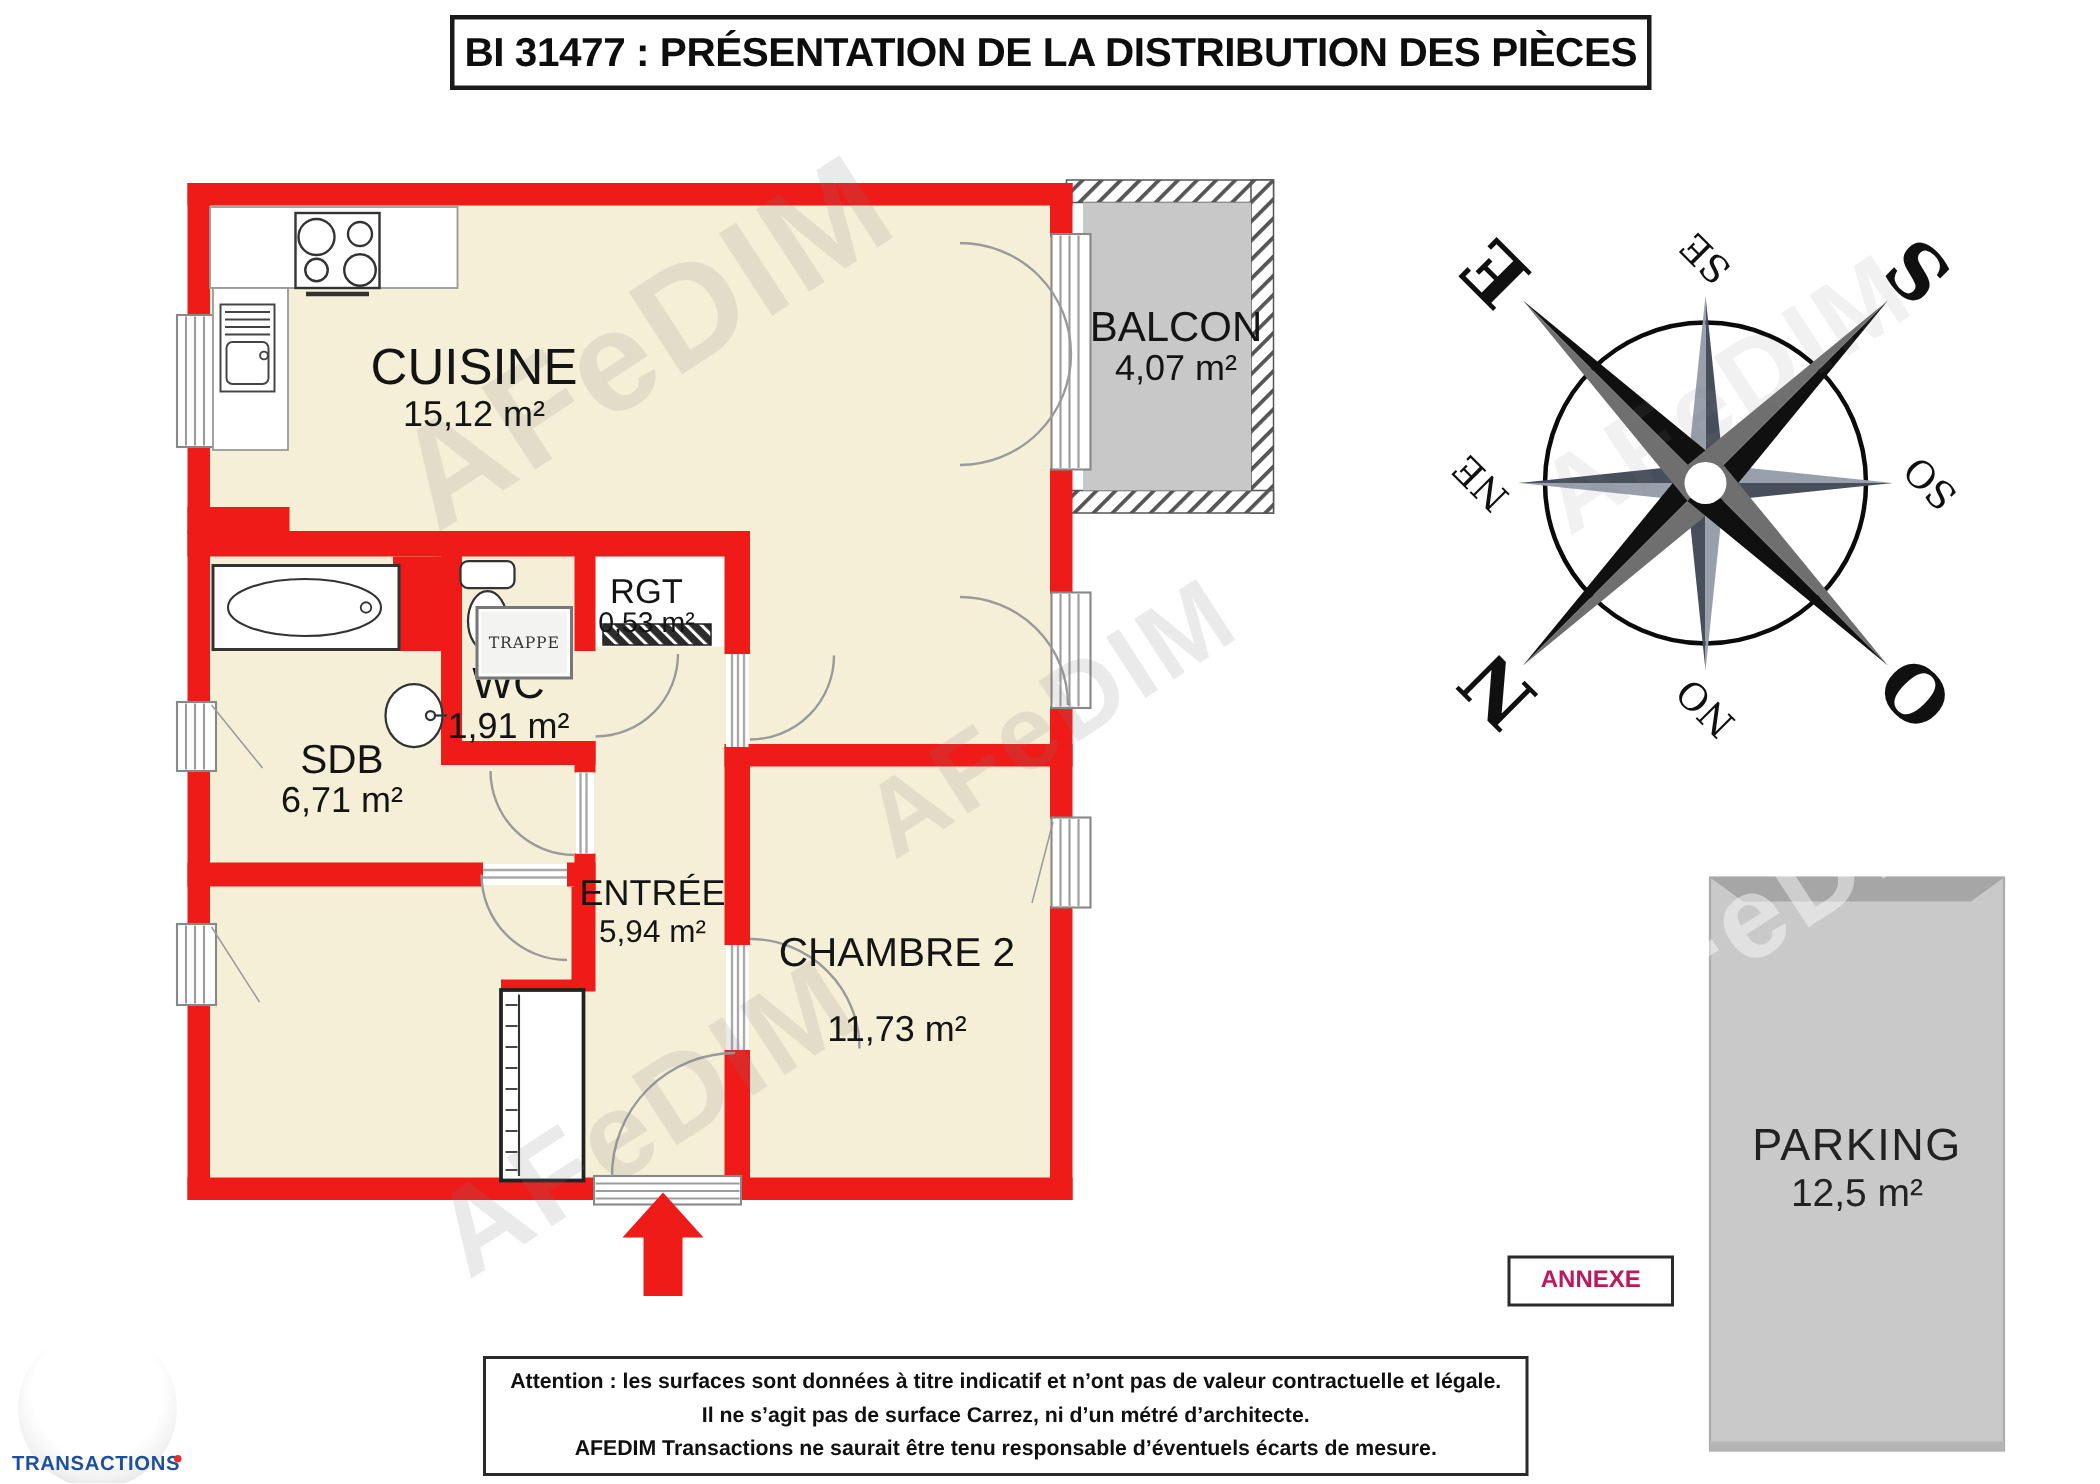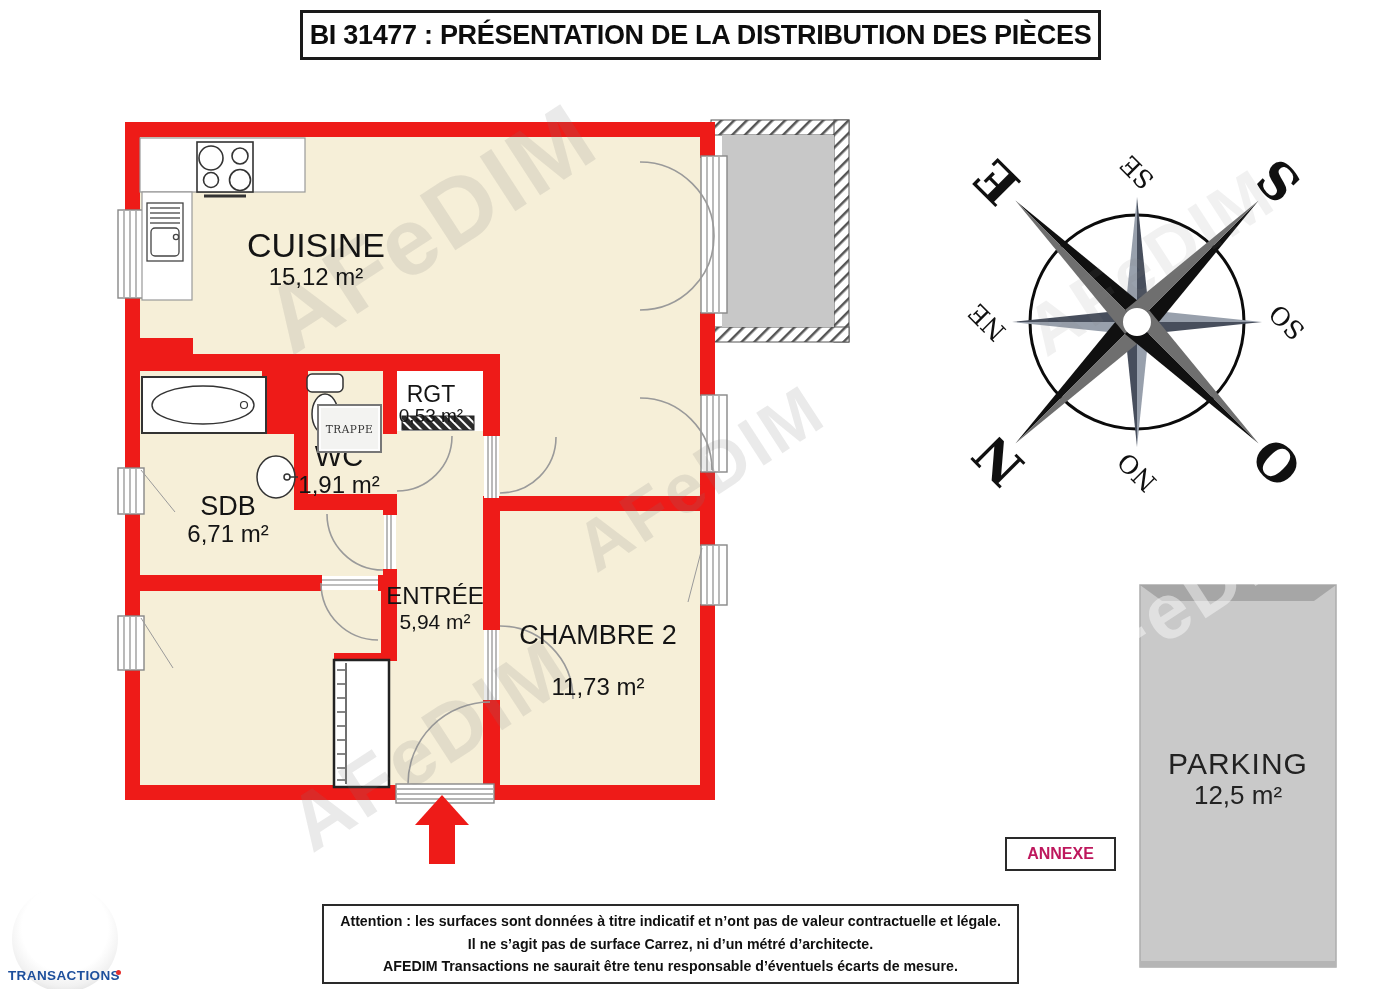--- a/index.html
+++ b/index.html
@@ -294,20 +294,24 @@
   <span class="wm" style="left:430px;top:745px;font-size:80px;">AFeDIM</span>
   <span class="wm" style="left:1150px;top:262px;font-size:70px;color:rgba(125,125,125,.11);">AFeDIM</span>
   <span class="wm light" style="left:1185px;top:600px;font-size:78px;">AFeDIM</span>
 
   <div class="title-box">BI 31477 : PRÉSENTATION DE LA DISTRIBUTION DES PIÈCES</div>
 
   <div class="rlabel" style="left:316px;top:226px;">
     <span class="rname" style="font-size:34px;">CUISINE</span>
     <span class="rarea" style="font-size:24px;">15,12 m²</span>
   </div>
+  <div class="rlabel" style="left:784px;top:202px;">
+    <span class="rname" style="font-size:28px;">BALCON</span>
+    <span class="rarea" style="font-size:24px;">4,07 m²</span>
+  </div>
   <div class="rlabel" style="left:431px;top:382px;line-height:1.05;">
     <span class="rname" style="font-size:23px;">RGT</span>
     <span class="rarea" style="font-size:19px;">0,53 m²</span>
   </div>
   <div class="rlabel" style="left:339px;top:440px;">
     <span class="rname" style="font-size:29px;">WC</span>
     <span class="rarea" style="font-size:24px;">1,91 m²</span>
   </div>
   <div class="rlabel" style="left:228px;top:491px;">
     <span class="rname" style="font-size:27px;">SDB</span>

